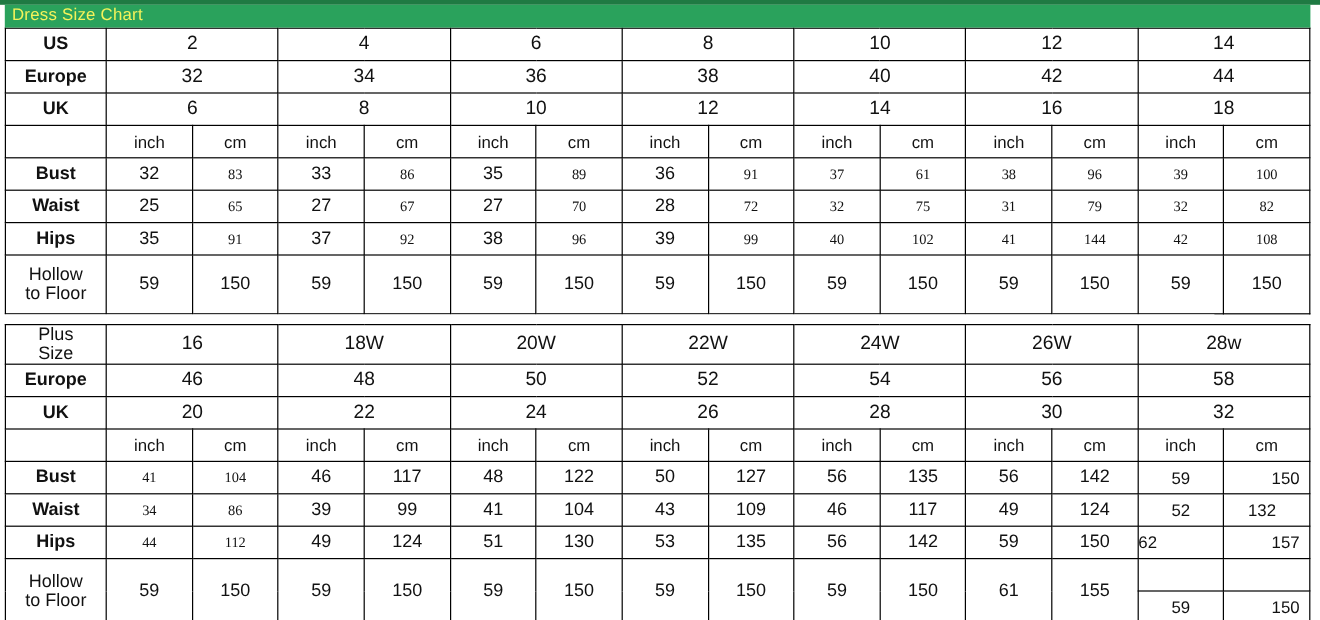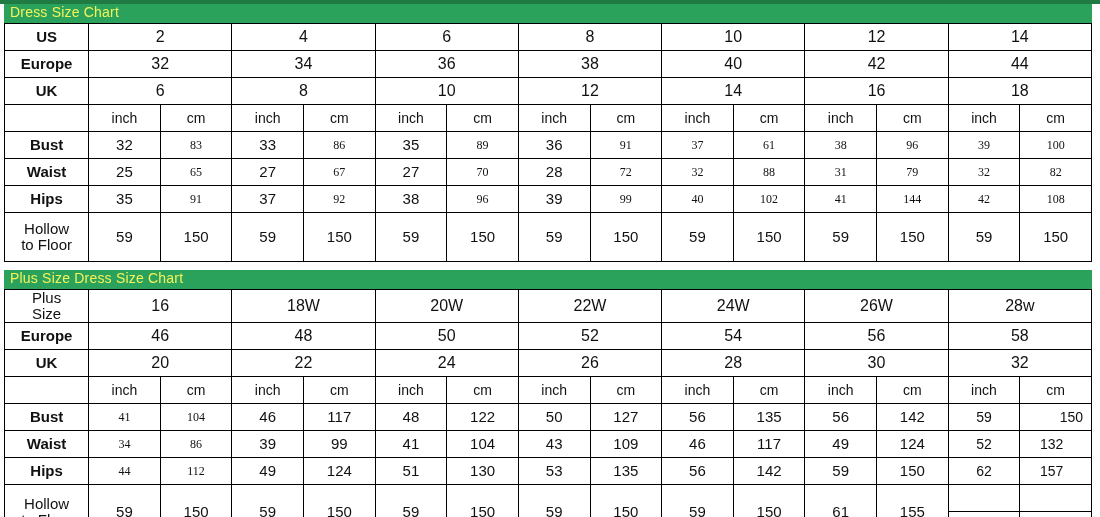--- a/index.html
+++ b/index.html
@@ -189,21 +189,21 @@
         <td class="label">Waist</td>
         <td>25</td>
         <td class="num-serif">65</td>
         <td>27</td>
         <td class="num-serif">67</td>
         <td>27</td>
         <td class="num-serif">70</td>
         <td>28</td>
         <td class="num-serif">72</td>
         <td class="num-serif">32</td>
-        <td class="num-serif">88</td>
+        <td class="num-serif">75</td>
         <td class="num-serif">31</td>
         <td class="num-serif">79</td>
         <td class="num-serif">32</td>
         <td class="num-serif">82</td>
       </tr>
       <tr>
         <td class="label">Hips</td>
         <td>35</td>
         <td class="num-serif">91</td>
         <td>37</td>
@@ -238,23 +238,20 @@
         <td rowspan="2">150</td>
         <td rowspan="2">59</td>
         <td rowspan="2">150</td>
       </tr>
       <tr></tr>
     </tbody>
   </table>
 
   <div class="gap"></div>
 
-  <div class="banner-strip">
-    <span class="banner-text">Plus Size Dress Size Chart</span>
-  </div>
 
   <table class="chart">
     <colgroup>
       <col class="lbl">
         <col class="val">
         <col class="val">
         <col class="val">
         <col class="val">
       <col class="val">
         <col class="val">
@@ -359,22 +356,22 @@
         <td>49</td>
         <td>124</td>
         <td>51</td>
         <td>130</td>
         <td>53</td>
         <td>135</td>
         <td>56</td>
         <td>142</td>
         <td>59</td>
         <td>150</td>
-        <td class="small" style="text-align:center">62</td>
-        <td class="small" style="padding-right:8px">157</td>
+        <td class="small" style="text-align:left">62</td>
+        <td class="small" style="text-align:right;padding-right:8px">157</td>
       </tr>
       <tr>
         <td class="label2" rowspan="2" style="height:52px">
           <span>Hollow</span><br>
           <span>to Floor</span>
         </td>
         <td rowspan="2">59</td>
         <td rowspan="2">150</td>
         <td rowspan="2">59</td>
         <td rowspan="2">150</td>

